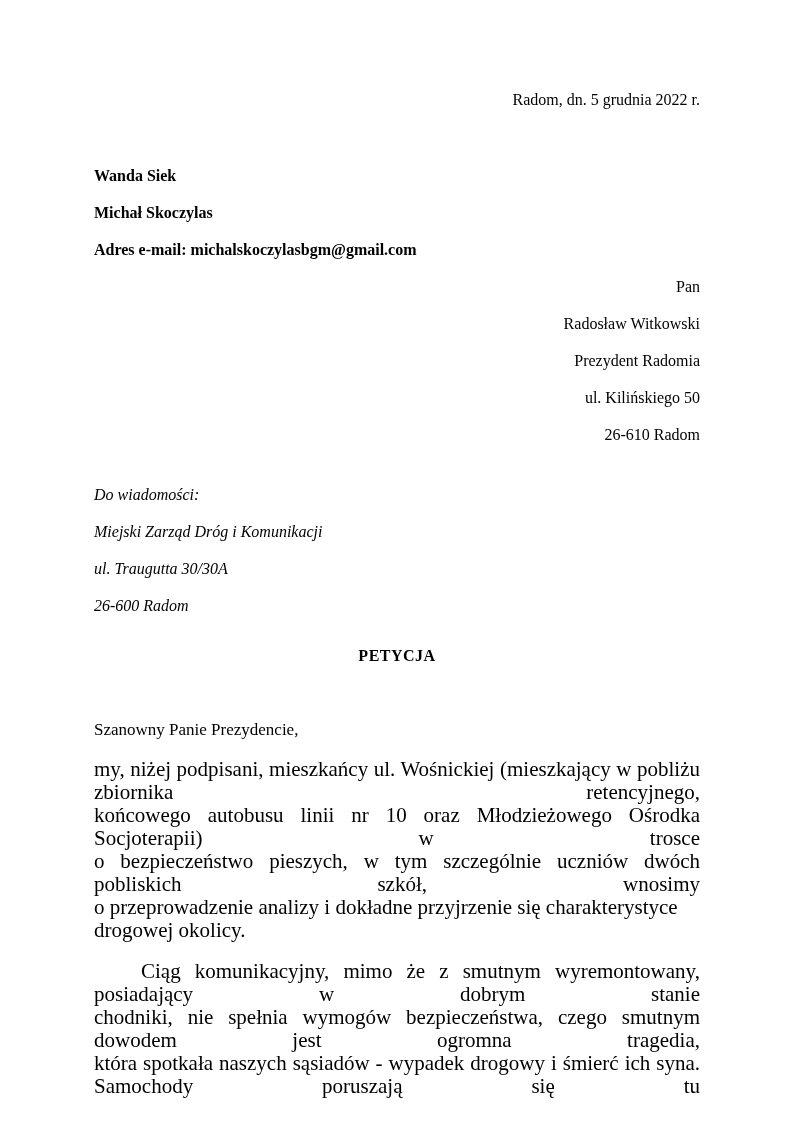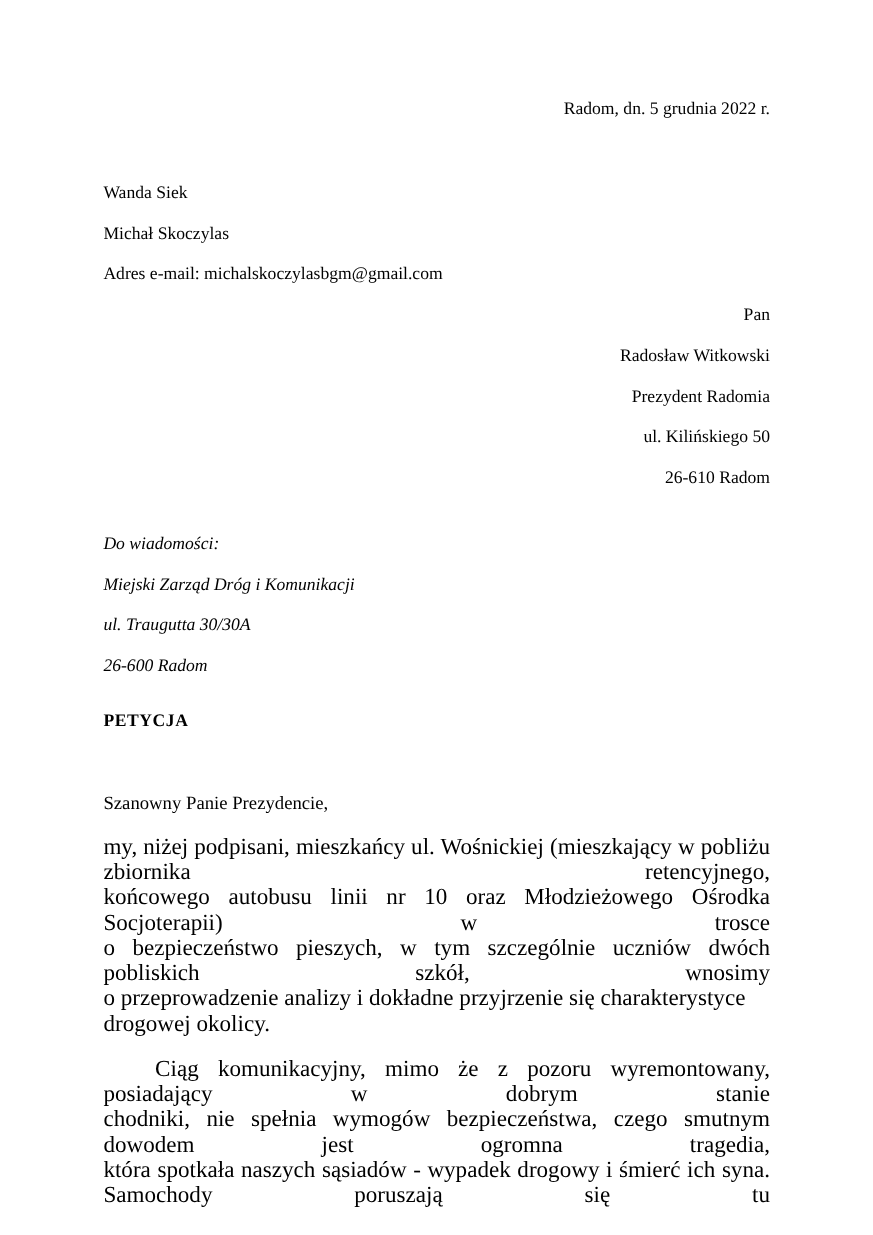--- a/index.html
+++ b/index.html
@@ -24,32 +24,32 @@
     text-align: right;
     line-height: 23px;
     margin-bottom: 53px;
     white-space: pre-wrap;
   }
   .hline {
     line-height: 23px;
     margin-bottom: 14px;
     white-space: pre-wrap;
   }
-  .sender-block { margin-bottom: 12px; }
+  .sender-block { margin-bottom: 12px; font-weight: bold; }
   .recipient-block {
     text-align: right;
     margin-bottom: 37px;
   }
   .cc-block {
     text-align: left;
     font-style: italic;
     margin-bottom: 27px;
   }
   .doc-title {
-    text-align: left;
+    text-align: center;
     font-weight: bold;
     line-height: 23px;
     letter-spacing: 0.5px;
     margin-bottom: 51px;
   }
   .salutation {
     line-height: 23px;
     font-size: 17px;
     margin-bottom: 17px;
   }
@@ -97,19 +97,19 @@
   <div class="salutation">Szanowny Panie Prezydencie,</div>
 
   <div id="paragraphs">
       <div class="para">
         <div class="pline just">my, niżej podpisani, mieszkańcy ul. Wośnickiej (mieszkający w pobliżu zbiornika retencyjnego,</div>
         <div class="pline just">końcowego autobusu linii nr 10 oraz Młodzieżowego Ośrodka Socjoterapii) w trosce</div>
         <div class="pline just">o bezpieczeństwo pieszych, w tym szczególnie uczniów dwóch pobliskich szkół, wnosimy</div>
         <div class="pline">o przeprowadzenie analizy i dokładne przyjrzenie się charakterystyce drogowej okolicy.</div>
       </div>
       <div class="para">
-        <div class="pline just first-indent">Ciąg komunikacyjny, mimo że z pozoru wyremontowany, posiadający w dobrym stanie</div>
+        <div class="pline just first-indent">Ciąg komunikacyjny, mimo że z smutnym wyremontowany, posiadający w dobrym stanie</div>
         <div class="pline just">chodniki, nie spełnia wymogów bezpieczeństwa, czego smutnym dowodem jest ogromna tragedia,</div>
         <div class="pline just">która spotkała naszych sąsiadów - wypadek drogowy i śmierć ich syna. Samochody poruszają się tu</div>
       </div>
     </div>
 
 </div>
 
 </body></html>

